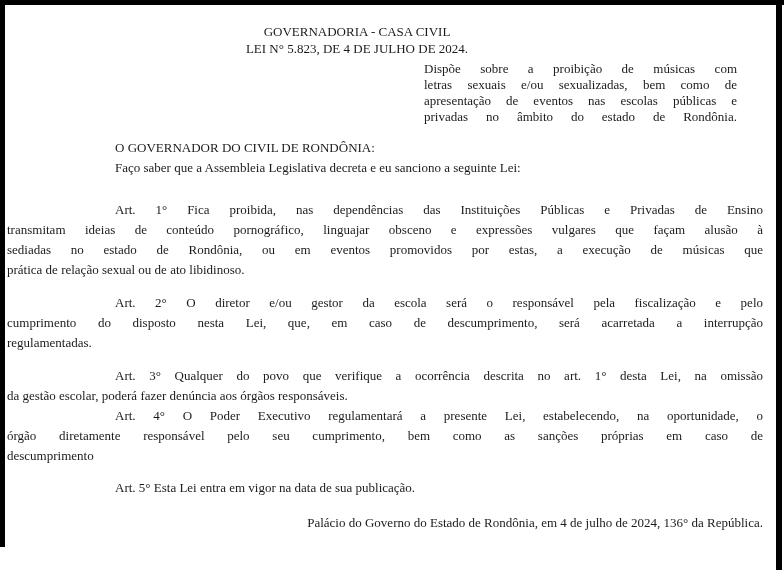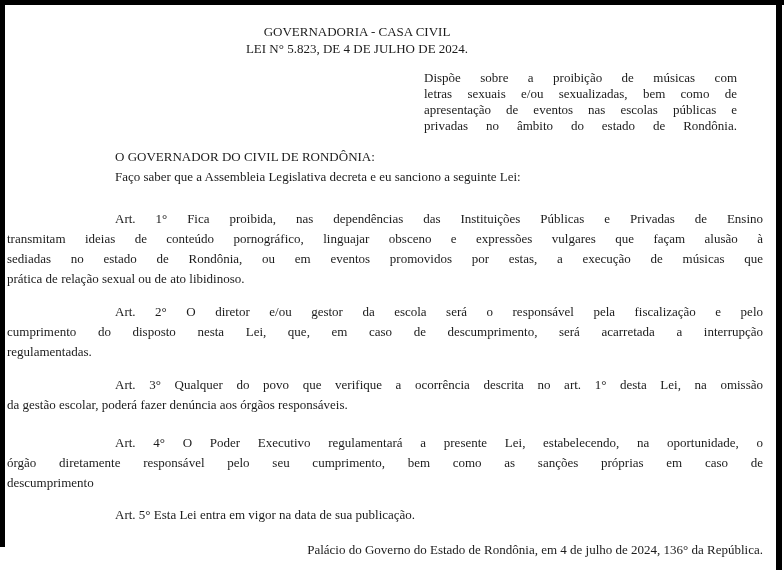--- a/index.html
+++ b/index.html
@@ -29,21 +29,21 @@
   }
 
   .doc-header {
     margin-top: 23px;
     width: 700px;
     text-align: center;
     line-height: 17px;
   }
 
   .ementa {
-    margin-top: 13px;
+    margin-top: 4px;
     margin-left: auto;
     margin-right: 26px;
     width: 313px;
     line-height: 16px;
   }
   .ementa .line {
     text-align: justify;
     text-align-last: justify;
     white-space: nowrap;
   }
@@ -60,21 +60,21 @@
     text-align: justify;
     text-align-last: justify;
     white-space: nowrap;
   }
   .body-para .line:first-child { text-indent: 108px; }
   .body-para .line:last-child  { text-align-last: left; }
 
   .art1 { margin-top: 22px; }
   .art2 { margin-top: 13px; }
   .art3 { margin-top: 13px; }
-  .art4 { margin-top: 18px; }
+  .art4 { }
   .art5 { margin-top: 12px; }
   .closing { margin-top: 15px; text-align: right; }
 </style>
 </head>
 <body>
 
 <div class="page">
 
   <div class="bar bar-top"></div>
   <div class="bar bar-left"></div>

